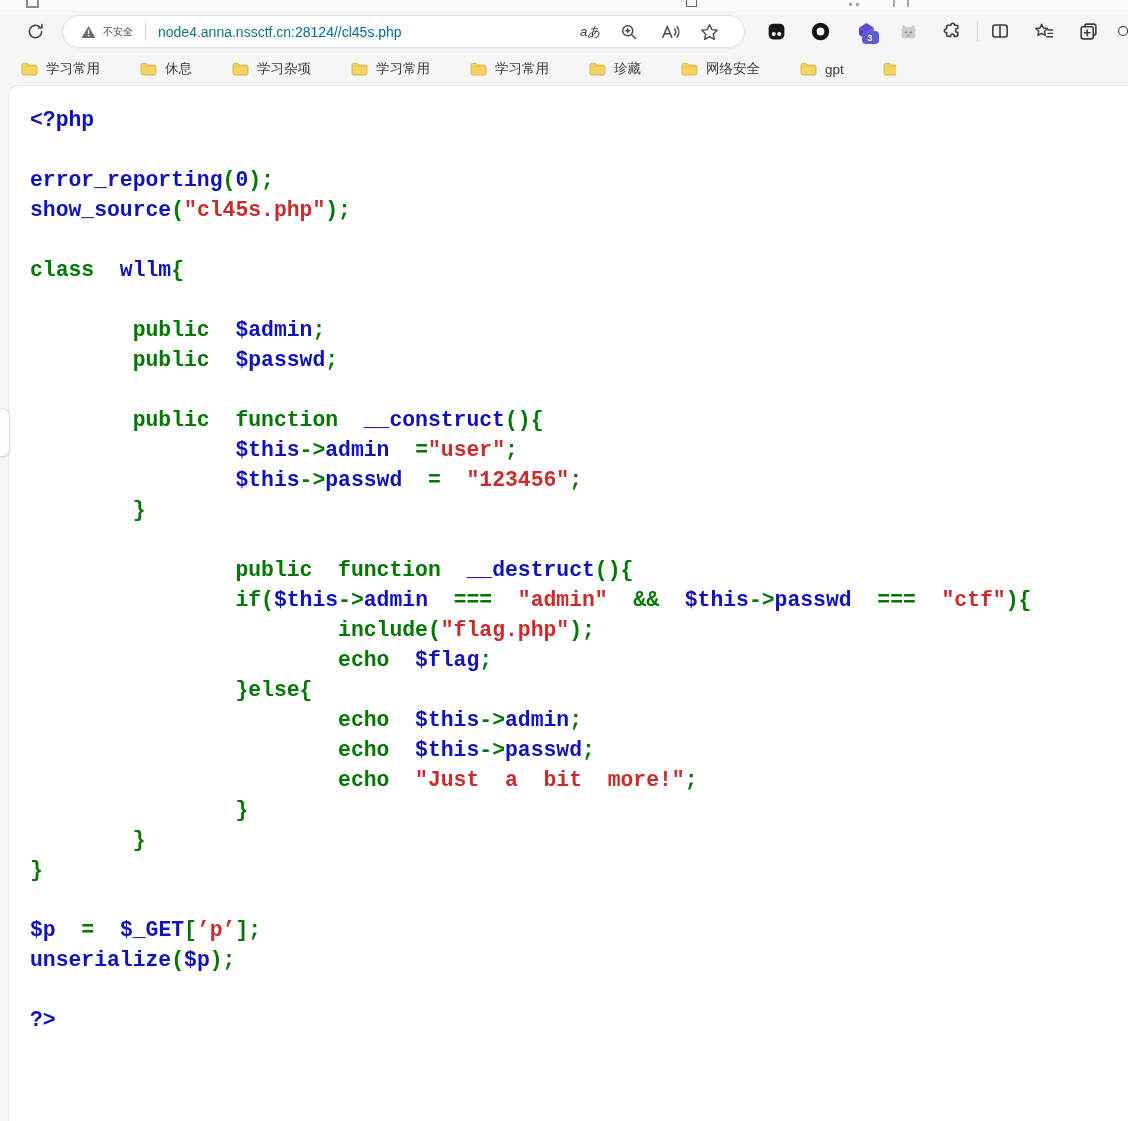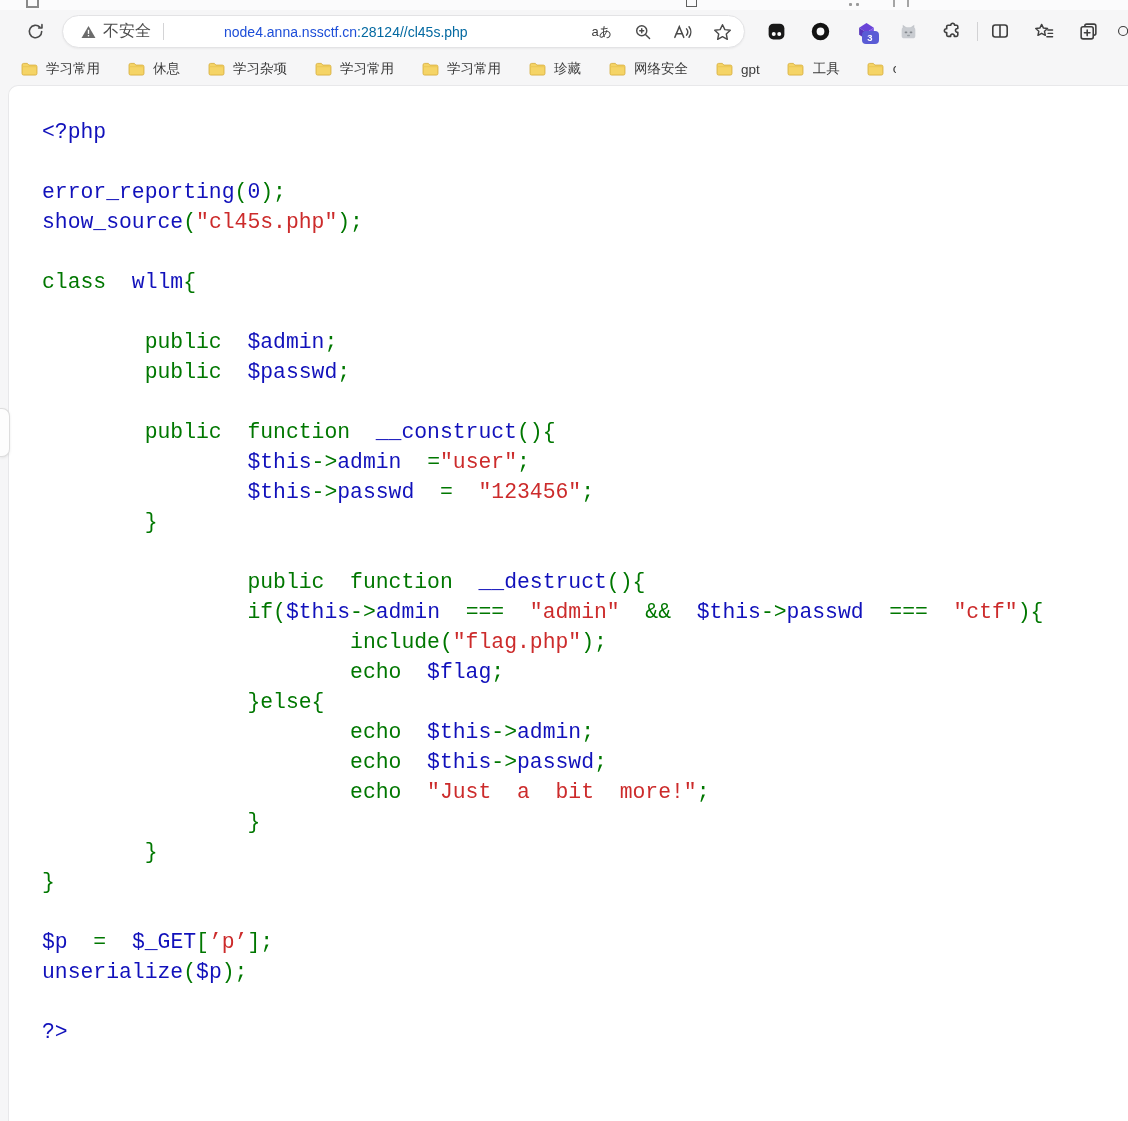--- a/index.html
+++ b/index.html
@@ -17,48 +17,48 @@
   .frag-dot{width:3px;height:3px;background:#9a9a9a;border-radius:1px;top:3px;}
   .frag-bar{width:2px;height:7px;background:#a5a5a5;}
   
   .toolbar{position:absolute;top:10px;left:0;width:1128px;height:43px;background:#f6f6f7;}
   .tool-btn{position:absolute;top:6px;width:30px;height:30px;border:none;background:transparent;
     border-radius:6px;display:flex;align-items:center;justify-content:center;padding:0;cursor:pointer;}
   .tool-btn svg{display:block;}
   .addr-pill{position:absolute;left:62px;top:5px;width:683px;height:33px;background:#ffffff;
     border:1px solid #e3e3e5;border-radius:17px;box-shadow:0 1px 2px rgba(0,0,0,0.05);
     display:flex;align-items:center;box-sizing:border-box;padding:0 12px 0 18px;}
-  .sec-label{font-size:16px;color:#4c4c4c;margin-left:7px;white-space:nowrap;}
+  .sec-label{font-size:10px;color:#4c4c4c;margin-left:7px;white-space:nowrap;}
   .addr-sep{width:1px;height:17px;background:#d4d4d6;margin:0 12px;}
   .url-text{font-size:14px;white-space:nowrap;overflow:hidden;flex:1 1 auto;font-family:"Liberation Sans","DejaVu Sans",sans-serif;}
-  .url-host{color:#1d4ed8;margin-left:48px;}
+  .url-host{color:#0f766e;}
   .url-path{color:#0369a1;}
-  .pill-icon{width:32px;height:28px;display:flex;align-items:center;justify-content:flex-end;
-    border:none;background:transparent;border-radius:6px;padding:0;margin-left:8px;cursor:pointer;flex:0 0 auto;}
+  .pill-icon{width:32px;height:28px;display:flex;align-items:center;justify-content:flex-start;
+    border:none;background:transparent;border-radius:6px;padding:0;margin-left:8px;cursor:pointer;flex:0 0 auto;font-style:italic;}
   .translate-glyph{font-size:13px;color:#3d3d3d;letter-spacing:0;}
   .ext-badge{position:absolute;right:-2px;bottom:-2px;min-width:13px;height:13px;background:#5a5bd5;
     color:#fff;font-size:9.5px;line-height:13px;text-align:center;border-radius:4px;padding:0 2px;font-weight:bold;}
   .toolbar-sep{position:absolute;left:977px;top:12px;width:1px;height:19px;background:#d2d2d4;}
   
   .bookmarks{position:absolute;top:53px;left:0;width:896px;height:32px;background:#f6f6f7;
-    display:flex;align-items:center;padding-left:18px;box-sizing:border-box;overflow:hidden;white-space:nowrap;}
+    display:flex;align-items:center;padding-left:18px;box-sizing:border-box;overflow:hidden;white-space:nowrap;gap:12px;}
   .bm-item{display:inline-flex;align-items:center;margin-right:23px;cursor:pointer;flex:0 0 auto;
     border-radius:4px;padding:3px 2px;}
   .bm-label{font-size:13.5px;color:#3a3a3a;margin-left:8px;white-space:nowrap;}
   .bm-icon{display:inline-flex;width:18px;height:16px;align-items:center;justify-content:center;}
   
   .page-card{position:absolute;top:85px;left:8px;width:1120px;height:1036px;background:#ffffff;
     border-radius:10px 0 0 0;border-top:1px solid #e8e8ea;border-left:1px solid #e8e8ea;box-sizing:border-box;overflow:hidden;}
   .sidebar-handle{position:absolute;left:0;top:408px;width:9px;height:47px;background:#fdfdfd;
     border:1px solid #dddddd;border-left:none;border-radius:0 8px 8px 0;box-shadow:0 1px 3px rgba(0,0,0,0.08);cursor:pointer;}
   
   .code{
-    margin:12px;padding:19px 0 0 21px;
+    margin:0;padding:19px 0 0 21px;
     font-family:"Liberation Mono","DejaVu Sans Mono",monospace;
-    font-size:21.4px;line-height:30px;white-space:pre;
+    font-size:21.4px;line-height:30px;white-space:pre;font-weight:bold;
   }
   .code .line{height:30px;}
   .code .d{color:var(--code-d,#1111bb);}
   .code .k{color:var(--code-k,#007700);}
   .code .s{color:var(--code-s,#cc2b2b);}
 </style>
 </head>
 <body>
 
 <div class="top-strip">

